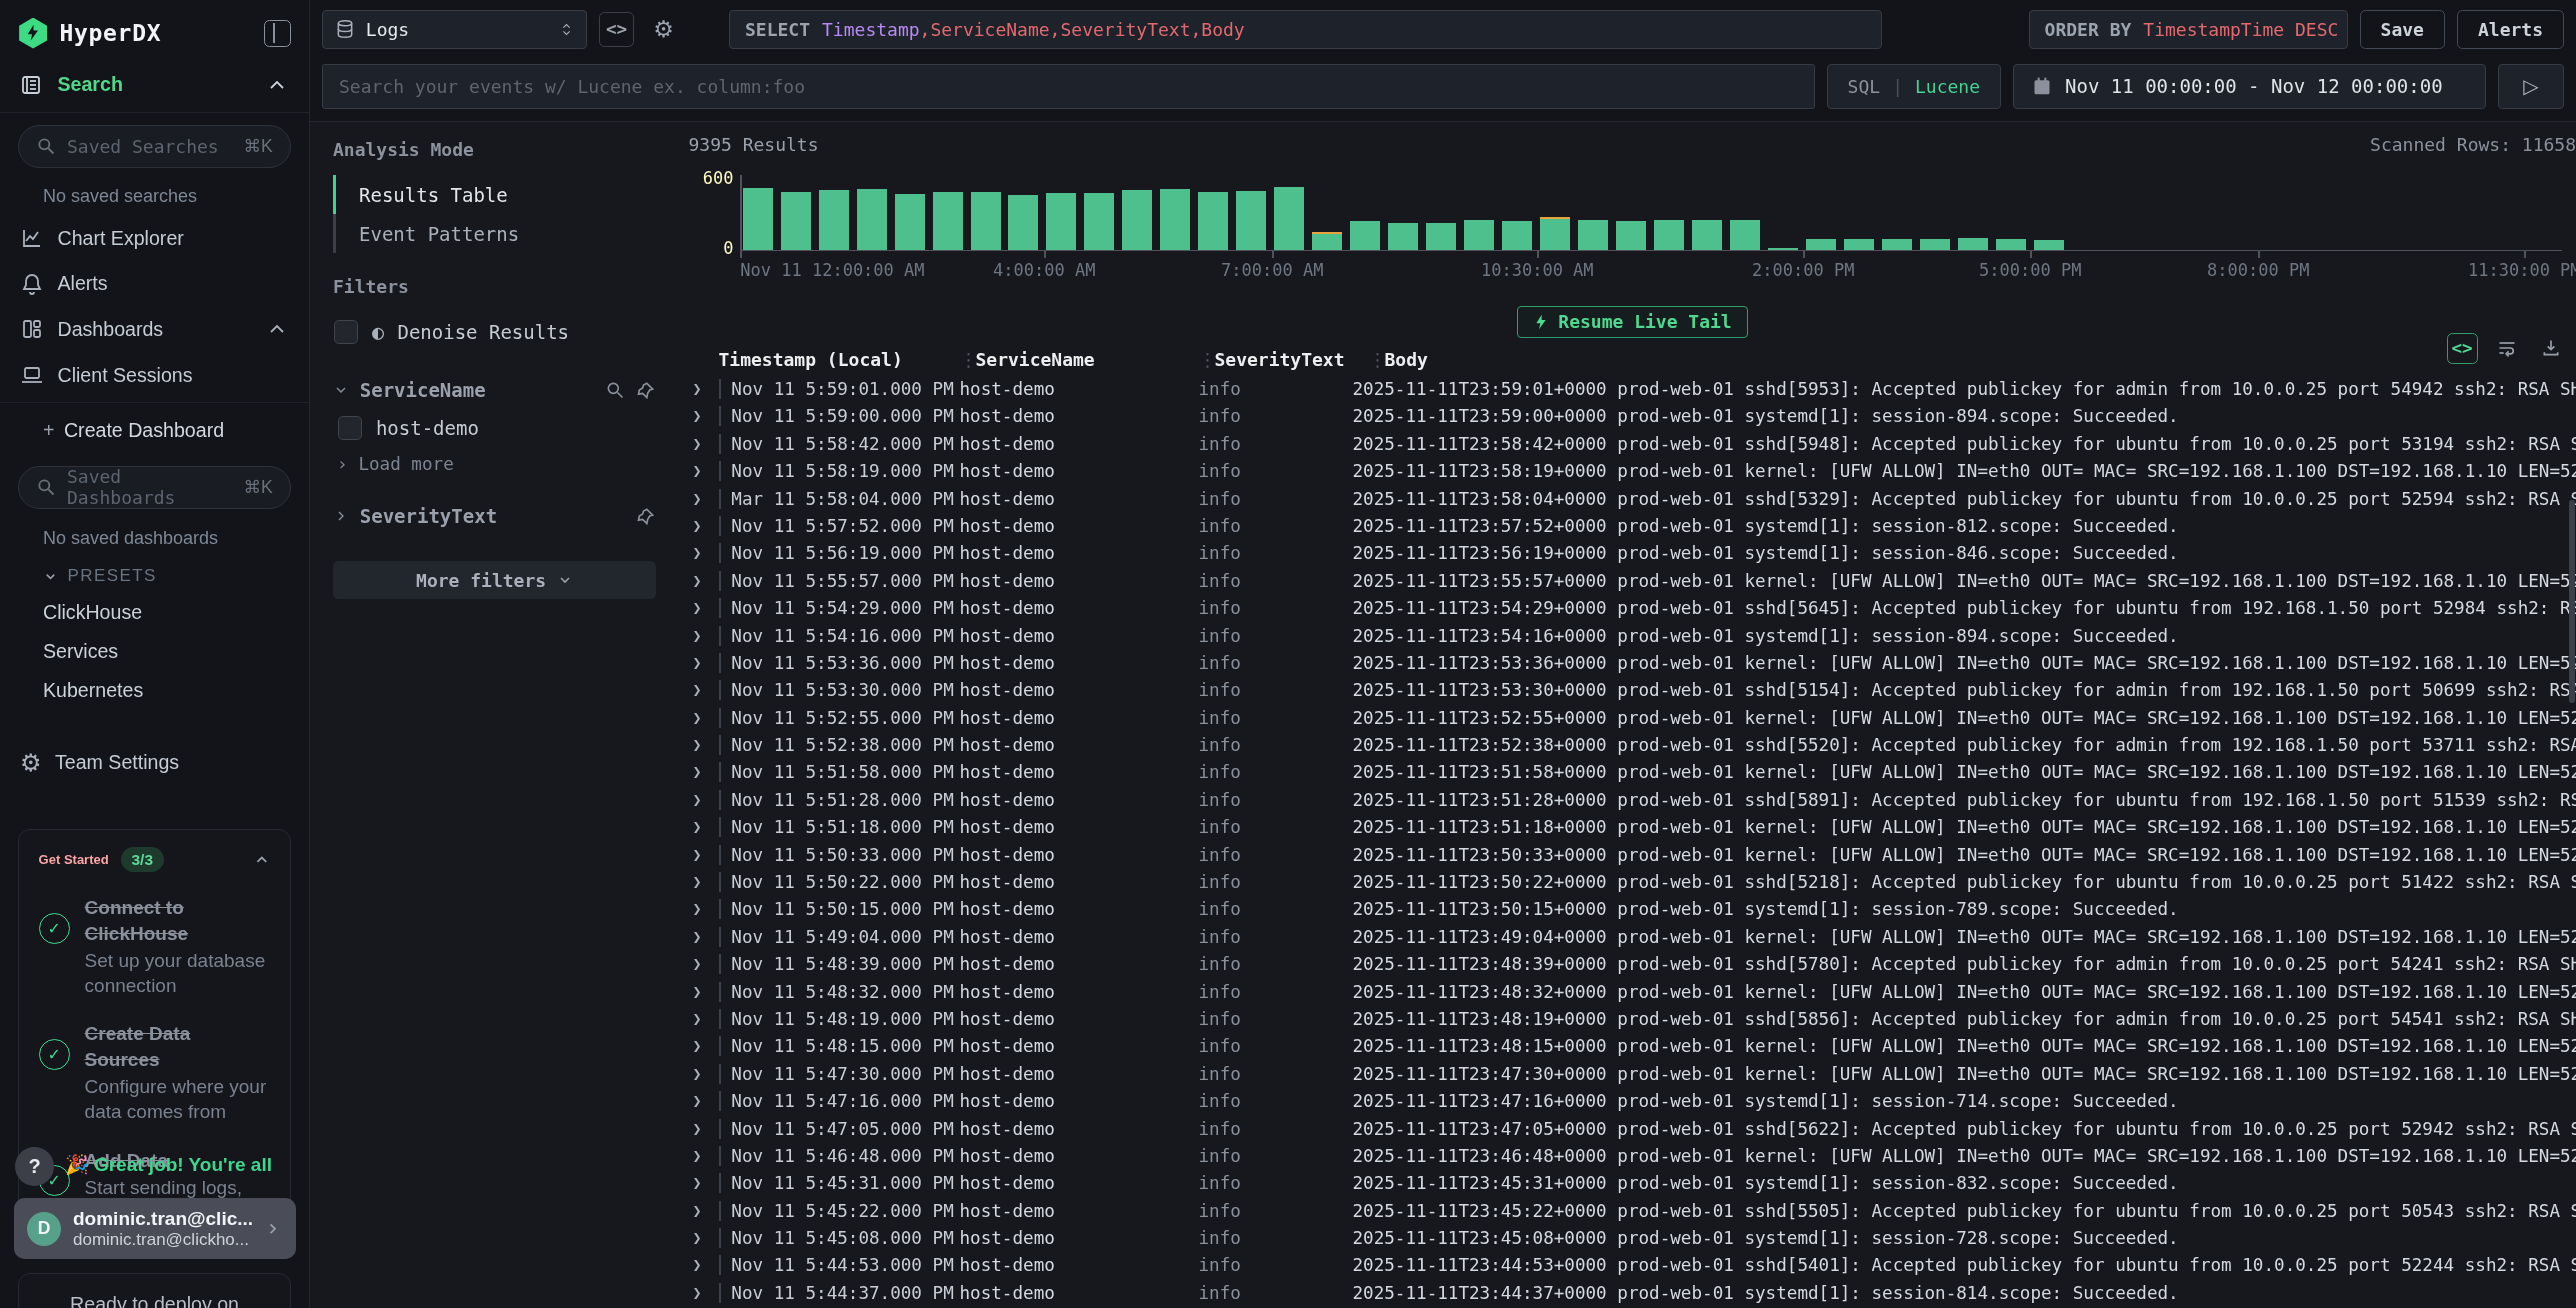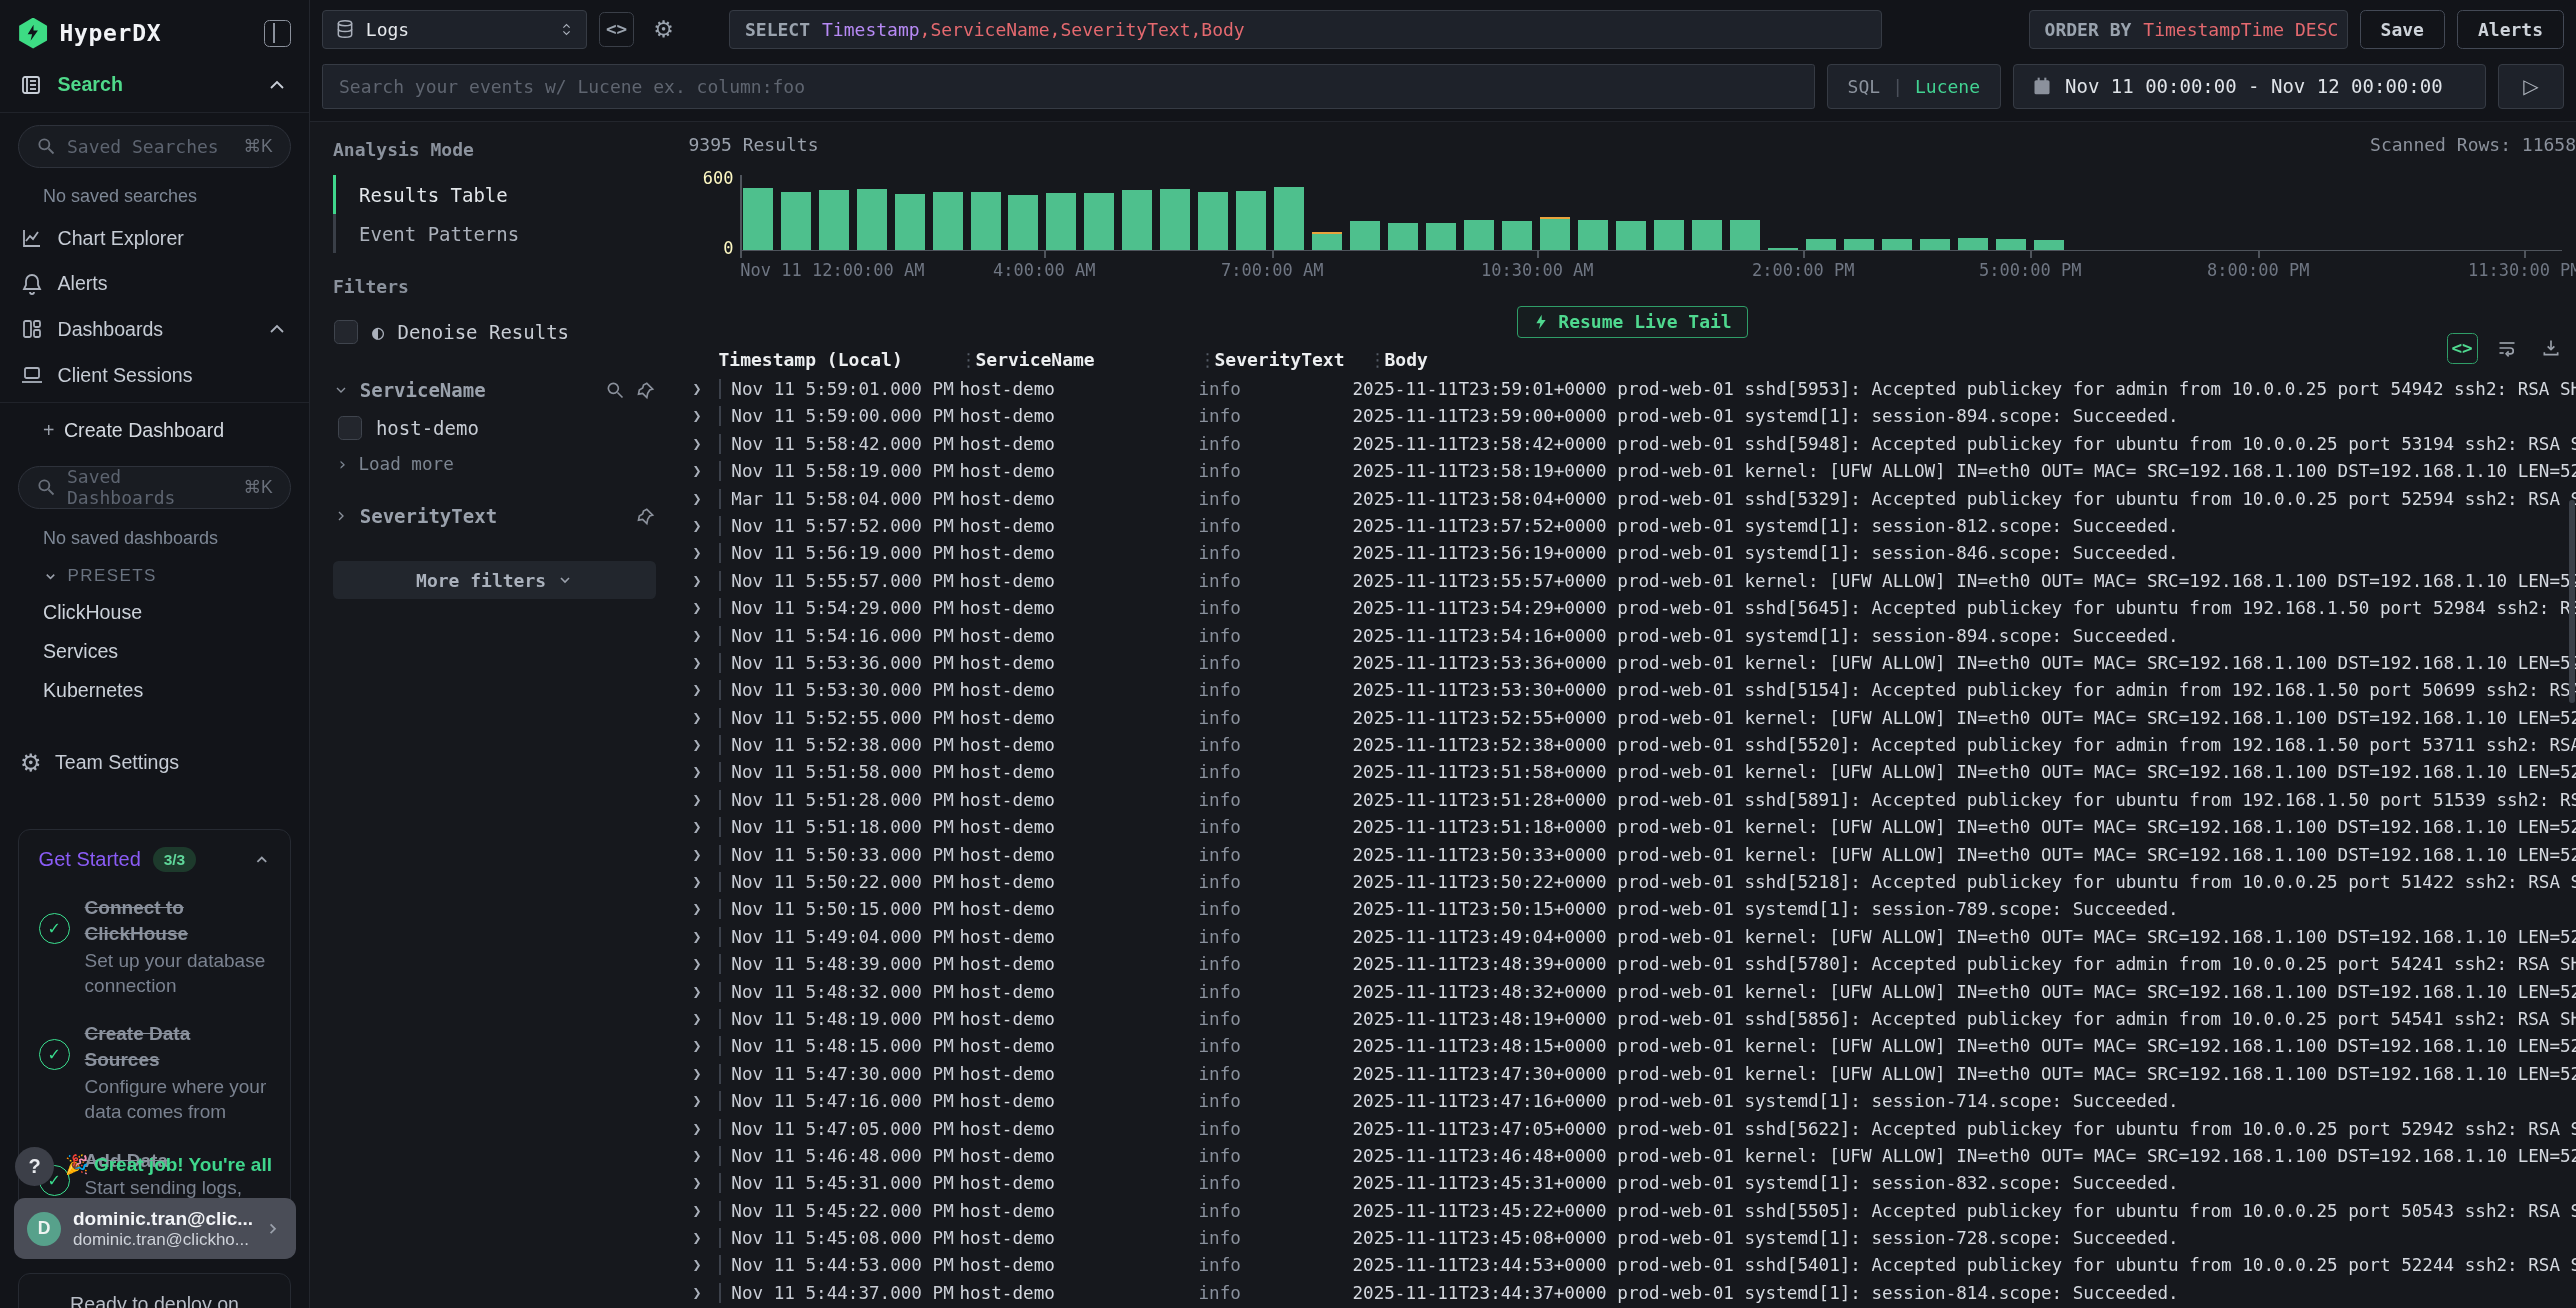--- a/index.html
+++ b/index.html
@@ -43,21 +43,21 @@
   .preset-item { color:#ccd2da; font-size:19.6px; padding:8px 20px 8px 43px; cursor:pointer; }
   .create-dash { display:flex; gap:9.5px; align-items:center; color:#d4d9e0; font-size:19.6px; padding:12px 20px 12px 43px; cursor:pointer; }
   .create-dash .plus { color:#9aa0ab; }
 
   .team-settings { margin-top:30px; }
   .gear-glyph { font-size:24px; color:#aab0bb; line-height:1; }
 
   
   .gs-card { margin:43px 17.6px 0 17.6px; border:0.7px solid #262a32; border-radius:12px; padding:17.6px 20px; background:#14161b; }
   .gs-head { display:flex; align-items:center; gap:12px; }
-  .gs-title { font-weight:normal; color:#8b5cf6; font-size:20px; }
+  .gs-title { font-weight:bold; color:#fca5a5; font-size:13px; }
   .gs-badge { background:#1d3a2c; color:#5fd79a; font-size:15.5px; font-weight:bold; border-radius:13.5px; padding:3.4px 10.8px; }
   .gs-head .spacer { flex:1; }
   .gs-item { display:flex; gap:15px; margin-top:23px; }
   .gs-check { width:31px; height:31px; min-width:31px; border:1.7px solid #3adf8f; border-radius:50%;
     color:#3adf8f; display:flex; align-items:center; justify-content:center; font-size:16px; font-weight:bold; margin-top:17.6px; }
   .gs-item-title { color:#8a919d; font-weight:bold; font-size:19px; text-decoration:line-through; line-height:1.35; }
   .gs-item-sub { color:#7a8290; font-size:19px; line-height:1.3; margin-top:2.7px; }
 
   .help-bubble { position:absolute; left:15px; bottom:122px; width:39px; height:39px; border-radius:50%;
     background:#3c3f48; color:#e8eaee; font-weight:bold; font-size:20px;

